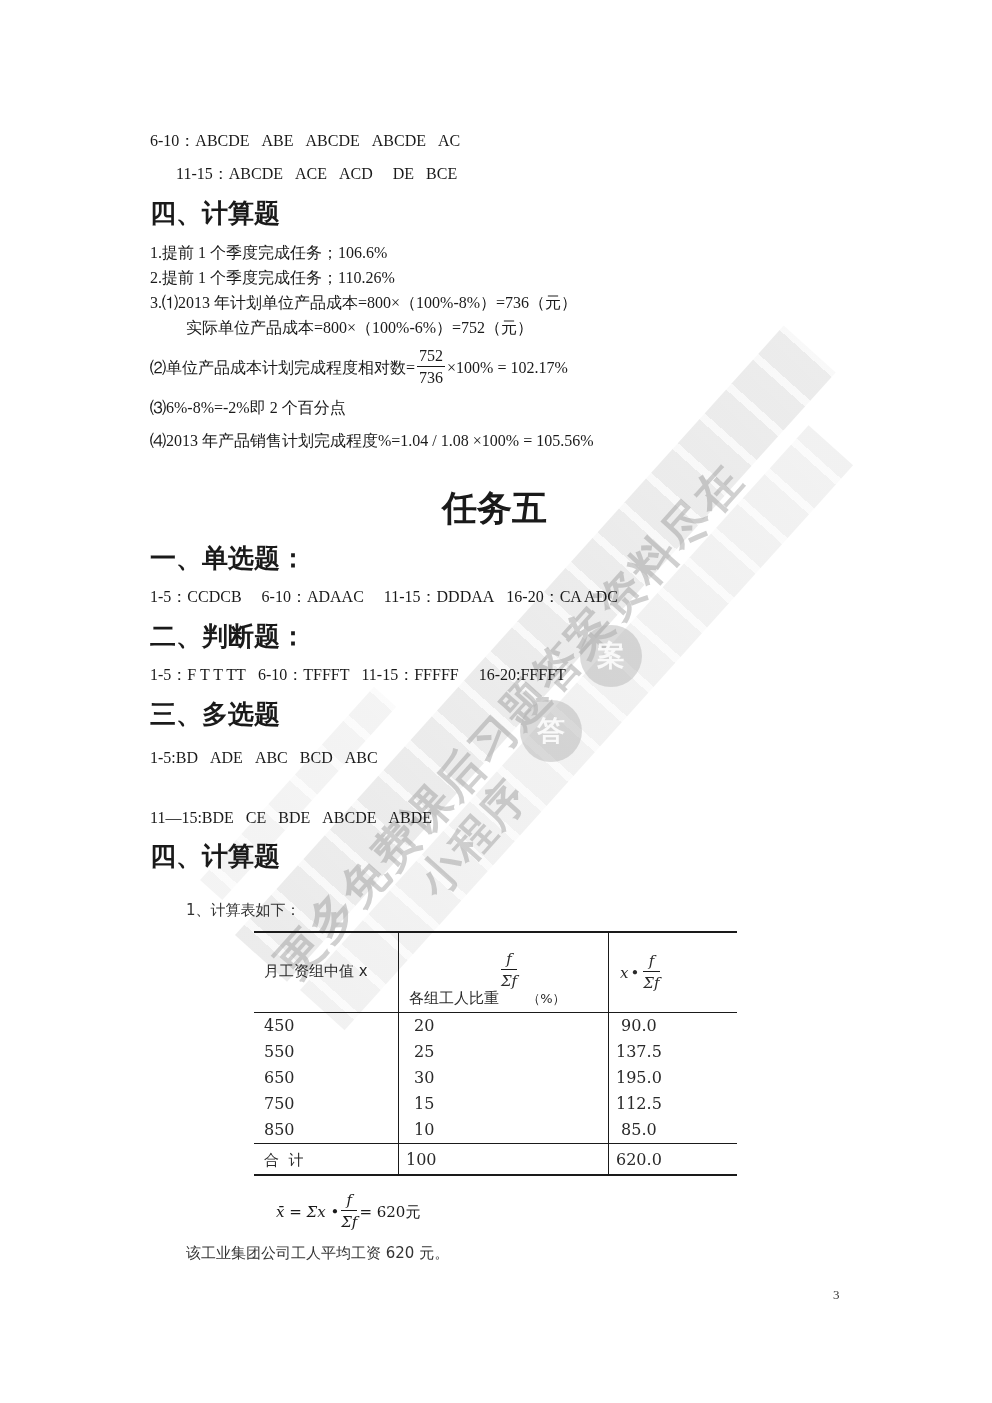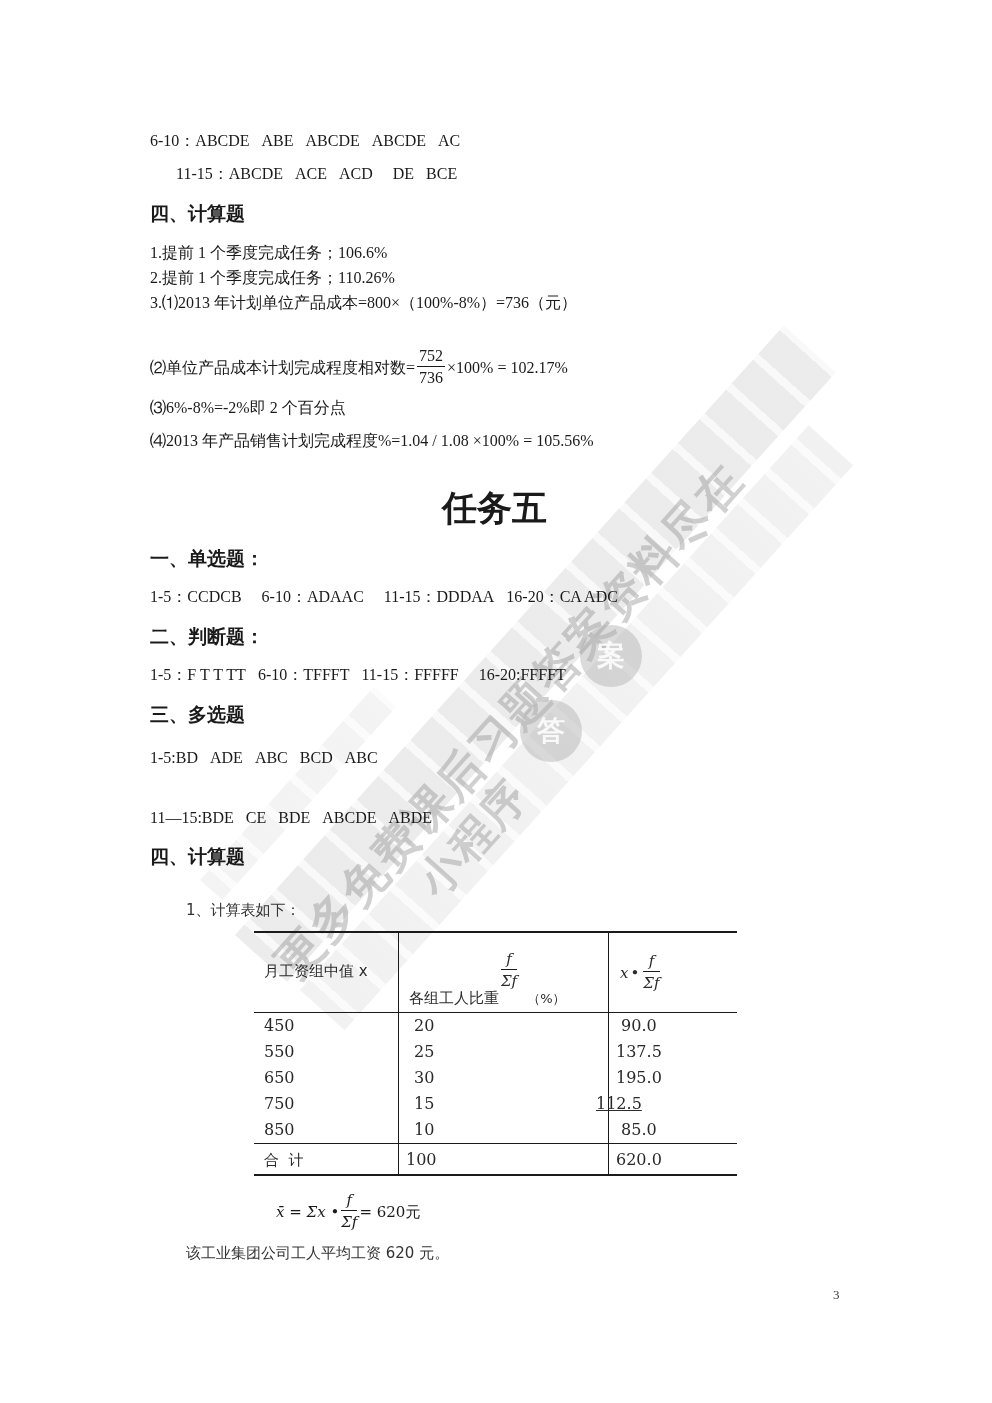--- a/index.html
+++ b/index.html
@@ -4,21 +4,21 @@
 <style>
   html, body { margin: 0; padding: 0; background: #ffffff; }
   body {
     width: 992px; height: 1403px; position: relative; overflow: hidden;
     font-family: "DejaVu Serif", "Liberation Serif", serif;
     color: #1a1a1a;
   }
   .page { position: absolute; inset: 0; }
   .abs { position: absolute; white-space: nowrap; }
   .line { font-family: "Liberation Serif", "DejaVu Serif", serif; font-size: 16px; line-height: 20px; }
-  .h2 { font-family: "DejaVu Sans", "Liberation Sans", sans-serif; font-weight: bold; font-size: 19px; line-height: 26px; }
+  .h2 { font-family: "DejaVu Sans", "Liberation Sans", sans-serif; font-weight: bold; font-size: 26px; line-height: 26px; }
   .h1 { font-family: "DejaVu Sans", "Liberation Sans", sans-serif; font-weight: bold; font-size: 35px; line-height: 42px; }
   .frac { display: inline-block; vertical-align: middle; text-align: center; margin: 0 2px; }
   .frac .num { display: block; border-bottom: 1px solid #1a1a1a; padding: 0 2px; line-height: 20px; }
   .frac .den { display: block; line-height: 22px; }
   .ital { font-style: italic; }
 
   
   .watermark { position: absolute; left: 0; top: 0; width: 992px; height: 1403px; pointer-events: none; }
   .wm-band {
     position: absolute; background: repeating-linear-gradient(90deg, rgba(200,200,200,0.35) 0 14px, rgba(230,230,230,0.25) 14px 22px, rgba(190,190,190,0.3) 22px 40px);
@@ -67,20 +67,21 @@
   </div>
   <div class="abs line" style="left:150px; top:164px;margin-left:26px;">
     <span>11-15：</span><span>ABCDE</span>&nbsp;&nbsp;&nbsp;<span>ACE</span>&nbsp;&nbsp;&nbsp;<span>ACD</span>&nbsp;&nbsp;&nbsp;&nbsp;&nbsp;<span>DE</span>&nbsp;&nbsp;&nbsp;<span>BCE</span>
   </div>
 
   <div class="abs h2" style="left:150px; top:200px;">四、计算题</div>
 
   <div class="abs line" style="left:150px; top:243px;">1.提前 1 个季度完成任务；106.6%</div>
   <div class="abs line" style="left:150px; top:268px;text-align:right;">2.提前 1 个季度完成任务；110.26%</div>
   <div class="abs line" style="left:150px; top:293px;">3.⑴2013 年计划单位产品成本=800×（100%-8%）=736（元）</div>
+  <div class="abs line" style="left:186px; top:318px;">实际单位产品成本=800×（100%-6%）=752（元）</div>
 
   <div class="abs line" style="left:150px; top:346px;">
     <span style="vertical-align:middle;">⑵单位产品成本计划完成程度相对数=</span><span class="frac"><span class="num">752</span><span class="den">736</span></span><span style="vertical-align:middle;">×100% = 102.17%</span>
   </div>
 
   <div class="abs line" style="left:150px; top:398px;">⑶6%-8%=-2%即 2 个百分点</div>
   <div class="abs line" style="left:150px; top:431px;">⑷2013 年产品销售计划完成程度%=1.04 / 1.08 ×100% = 105.56%</div>
 
   <div class="abs h1" style="left:442px; top:487px;">任务五</div>
 
@@ -128,21 +129,21 @@
     <div class="cell mono" style="left:10px; top:108px;">550</div>
     <div class="cell mono" style="left:160px; top:108px;">25</div>
     <div class="cell mono" style="left:362px; top:108px; white-space:pre;">137.5</div>
 
     <div class="cell mono" style="left:10px; top:134px;">650</div>
     <div class="cell mono" style="left:160px; top:134px;">30</div>
     <div class="cell mono" style="left:362px; top:134px; white-space:pre;">195.0</div>
 
     <div class="cell mono" style="left:10px; top:160px;">750</div>
     <div class="cell mono" style="left:160px; top:160px;">15</div>
-    <div class="cell mono" style="left:342px; top:160px; white-space:pre;text-decoration:underline;">112.5</div>
+    <div class="cell mono" style="left:362px; top:160px; white-space:pre;">112.5</div>
 
     <div class="cell mono" style="left:10px; top:186px;">850</div>
     <div class="cell mono" style="left:160px; top:186px;">10</div>
     <div class="cell mono" style="left:362px; top:186px; white-space:pre;"> 85.0</div>
 
     <div class="cell" style="left:10px; top:216px; font-family:'DejaVu Sans',sans-serif; font-size:15px; white-space:pre;">合  计</div>
     <div class="cell mono" style="left:152px; top:216px;">100</div>
     <div class="cell mono" style="left:362px; top:216px;">620.0</div>
   </div>
 

